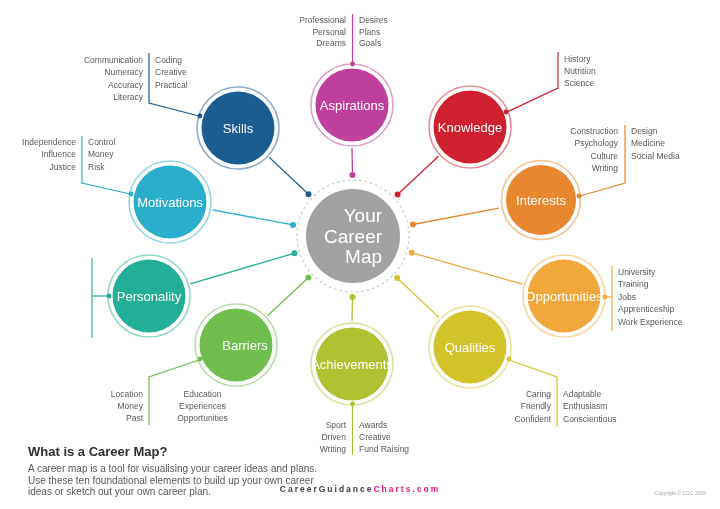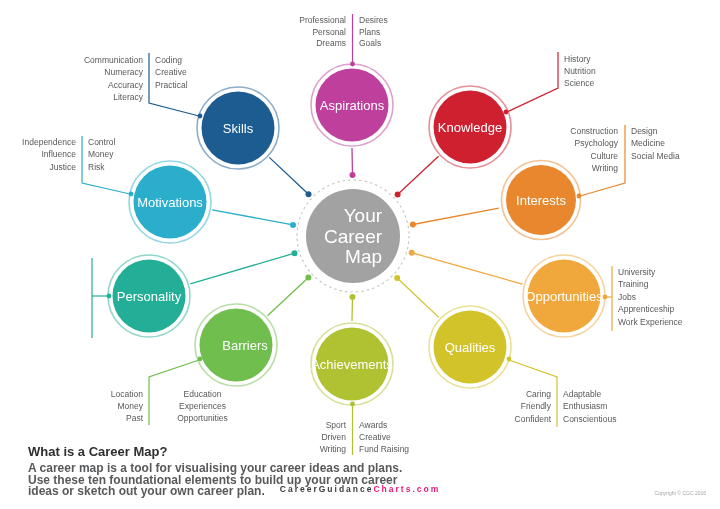--- a/index.html
+++ b/index.html
@@ -19,21 +19,21 @@
   }
   .center-title{
     position:absolute;transform:translate(-50%,-50%);
     color:#ffffff;font-size:19px;line-height:20.5px;text-align:right;
   }
   .lbl-col{
     position:absolute;font-size:8.5px;color:#58595b;white-space:nowrap;
   }
   .footer-block{position:absolute;left:28px;top:444px;}
   .footer-heading{font-size:13px;font-weight:bold;color:#2f2f31;margin-bottom:4px;}
-  .footer-body{font-size:12px;color:#58595b;line-height:11.6px;font-weight:bold;}
+  .footer-body{font-size:10px;color:#58595b;line-height:11.6px;}
   .site-text{
     position:absolute;left:250px;top:484px;width:220px;text-align:center;
     font-size:8.5px;font-weight:bold;letter-spacing:2px;color:#3c3c3e;
   }
   .copyright{position:absolute;right:14px;top:490px;font-size:5px;color:#a5a5a5;}
 </style>
 </head>
 <body>
 
 <div class="canvas">

